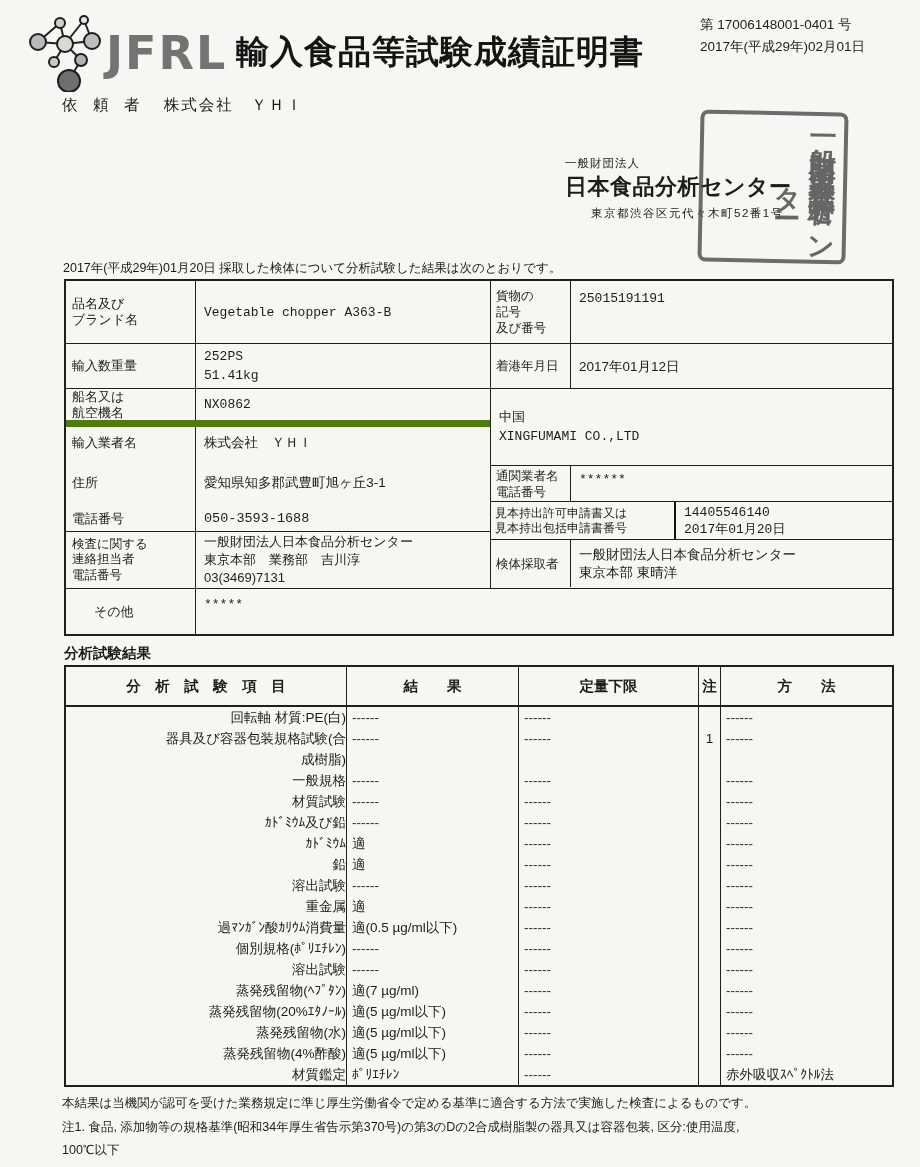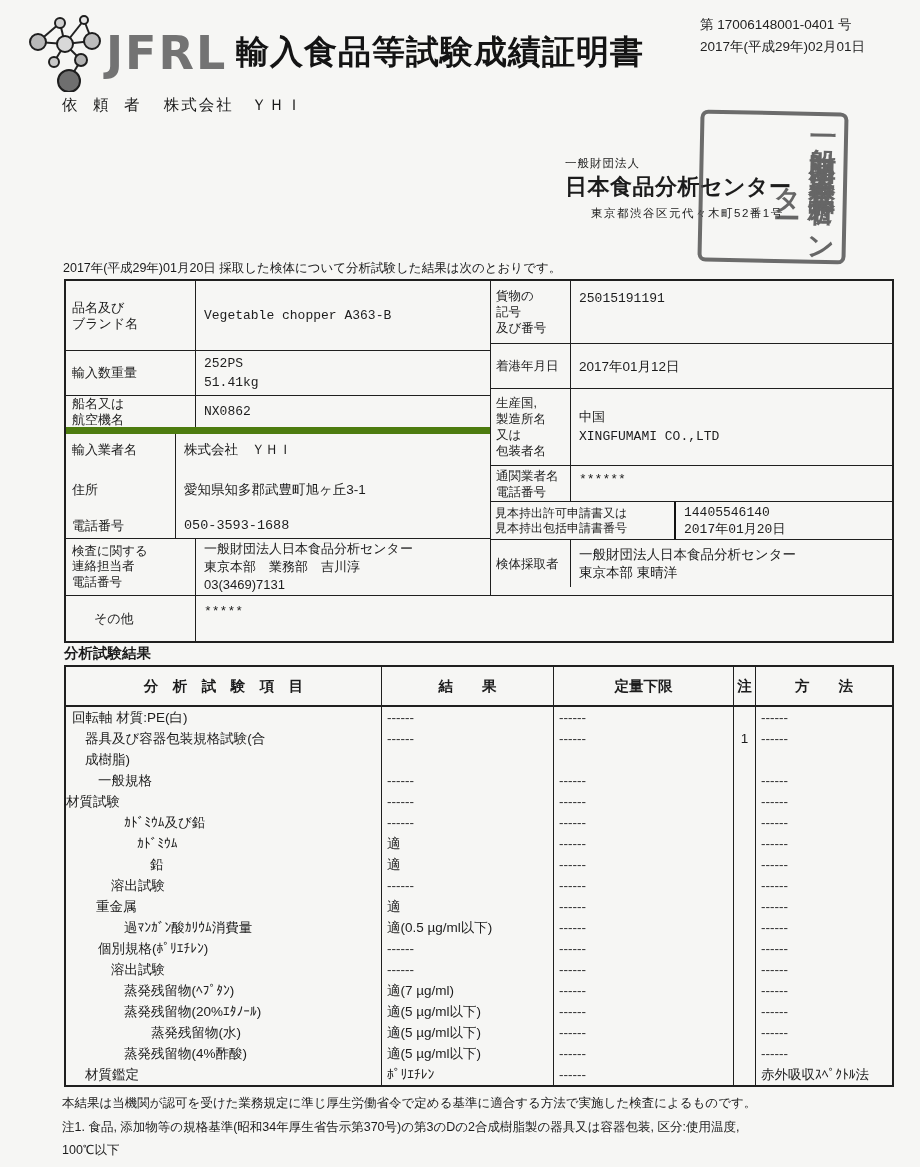--- a/index.html
+++ b/index.html
@@ -36,42 +36,42 @@
   .r:last-child{border-bottom:1px solid #1f1f1f;justify-content:center;}
   .lab{width:130px;align-self:stretch;display:flex;align-items:center;
        border-right:1px solid #1f1f1f;padding:3px 6px;font-size:13px;
        line-height:16px;white-space:pre-line;}
   .lab-r{width:80px;font-size:12.5px;padding:3px 5px;}
   .val{flex:1;padding:3px 8px;font-size:13.5px;line-height:19px;white-space:pre-line;}
   .mono{font-family:"Liberation Mono",monospace;font-size:13px;}
   .thickb{border-bottom:7px solid #4d7c0f;}
   .grp{border-bottom:1px solid #1f1f1f;display:flex;}
   .grp-col{display:flex;flex-direction:column;}
-  .grp-labs{width:110px;border-right:1px solid #1f1f1f;}
+  .grp-labs{width:130px;border-right:1px solid #1f1f1f;}
   .grp-vals{flex:1;}
   .grp .cell{display:flex;align-items:center;padding:0 6px;font-size:13px;}
   .grp .v{font-size:13.5px;padding:0 8px;}
   .h32{height:32px;}.h47{height:47px;}.h25{height:25px;}
   .wlab{width:185px;font-size:12px;line-height:15px;padding:2px 4px;
         border-right:2px solid #111;}
   .t1-other{width:100%;display:flex;height:46px;align-items:stretch;}
   .t1-other .lab{align-items:center;padding-left:28px;}
   .t1-other .val{padding-top:6px;}
   
   .section-title{position:absolute;left:64px;top:644px;font-size:14.5px;font-weight:700;}
   .t2{position:absolute;left:64px;top:665px;width:830px;border:2px solid #1f1f1f;
       box-sizing:border-box;background:transparent;}
   .t2 *{box-sizing:border-box;}
   .t2-head{display:flex;border-bottom:2px solid #1f1f1f;height:40px;align-items:center;
            font-size:14.5px;font-weight:600;text-align:center;}
   .t2-head > div{border-right:1px solid #1f1f1f;height:100%;display:flex;
                  align-items:center;justify-content:center;}
   .t2-head > div:last-child{border-right:none;}
   .t2r{display:flex;min-height:21px;}
-  .cw-item{width:316px;}.cw-res{width:172px;}.cw-loq{width:180px;}.cw-note{width:22px;}
+  .cw-item{width:281px;text-align:right;}.cw-res{width:172px;}.cw-loq{width:180px;}.cw-note{width:22px;}
   .cw-meth{flex:1;}
   .t2r > div{border-right:1px solid #1f1f1f;font-size:13.5px;line-height:21px;
              white-space:pre-line;}
   .t2r > div:last-child{border-right:none;}
   .c-res,.c-loq,.c-meth{padding-left:5px;}
   .c-note{text-align:center;font-size:12px;}
   .dash{font-size:9px;letter-spacing:0;color:#2e2e2e;}
   
   .footer{position:absolute;left:62px;top:1092px;width:810px;font-size:12.5px;
           line-height:23.5px;color:#1b1b1b;}
@@ -124,21 +124,21 @@
     <div class="org-type">一般財団法人</div>
     <div class="org-name">日本食品分析センター</div>
     <div class="org-addr">東京都渋谷区元代々木町52番1号</div>
   </div>
   <div class="seal">一般財団法人日本食品分析センター</div>
 
   <div class="intro">2017年(平成29年)01月20日 採取した検体について分析試験した結果は次のとおりです。</div>
 
   <div class="t1">
     <div class="t1-left">
-      <div class="r" style="height:70px">
+      <div class="r" style="height:63px">
         <div class="lab">品名及び
 ブランド名</div>
         <div class="val mono">Vegetable chopper A363-B</div>
       </div>
       <div class="r" style="height:45px">
         <div class="lab">輸入数重量</div>
         <div class="val mono">252PS
 51.41kg</div>
       </div>
       <div class="r thickb" style="height:38px">
@@ -173,24 +173,20 @@
         <div class="lab lab-r">貨物の
 記号
 及び番号</div>
         <div class="val mono" style="align-self:flex-start;padding-top:8px">25015191191</div>
       </div>
       <div class="r" style="height:45px">
         <div class="lab lab-r">着港年月日</div>
         <div class="val">2017年01月12日</div>
       </div>
       <div class="r" style="height:77px">
-        <div class="lab lab-r">生産国,
-製造所名
-又は
-包装者名</div>
         <div class="val mono">中国
 XINGFUMAMI CO.,LTD</div>
       </div>
       <div class="r" style="height:36px">
         <div class="lab lab-r">通関業者名
 電話番号</div>
         <div class="val mono" style="align-self:flex-start;padding-top:4px">******</div>
       </div>
       <div class="r" style="height:38px">
         <div class="lab wlab">見本持出許可申請書又は

